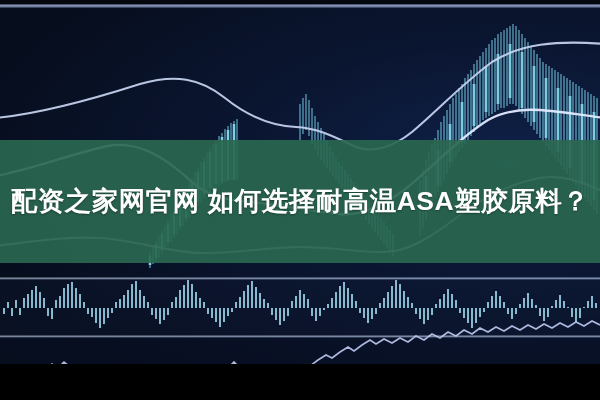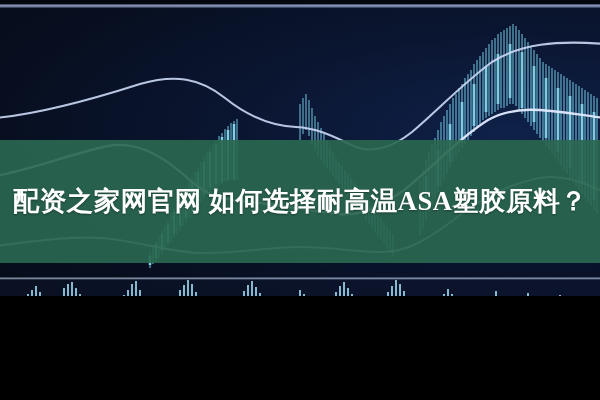--- a/index.html
+++ b/index.html
@@ -1,22 +1,22 @@
 <!DOCTYPE html>
 <html><head>
 <meta charset="utf-8">
 <title>article-thumbnail</title>
 <style>
   html,body{margin:0;padding:0;background:#000;}
   #stage{
     position:relative;
-    width:600px;height:296px;
+    width:600px;height:364px;
     overflow:hidden;
     background:#4d7c0f;
-    font-family:Liberation Serif, serif;
+    font-family:Liberation Sans, sans-serif;
   }
 
   
   .chart-bg{
     position:absolute;inset:0;
     background:
       radial-gradient(120% 90% at 85% 45%, #13295a 0%, #0c1736 38%, #070c1c 72%, #05080f 100%),
       linear-gradient(90deg,#080c1a 0%,#0a1026 45%,#0d1a3a 100%);
   }
   .chart-svg{position:absolute;inset:0;width:600px;height:400px;display:block;}

